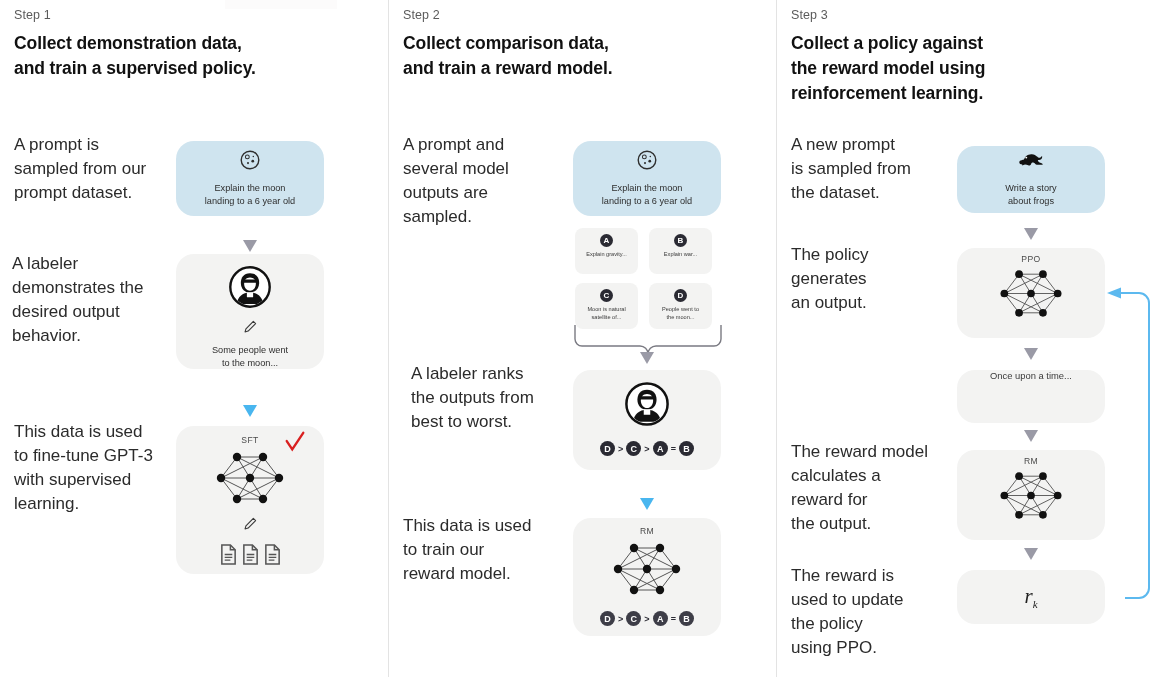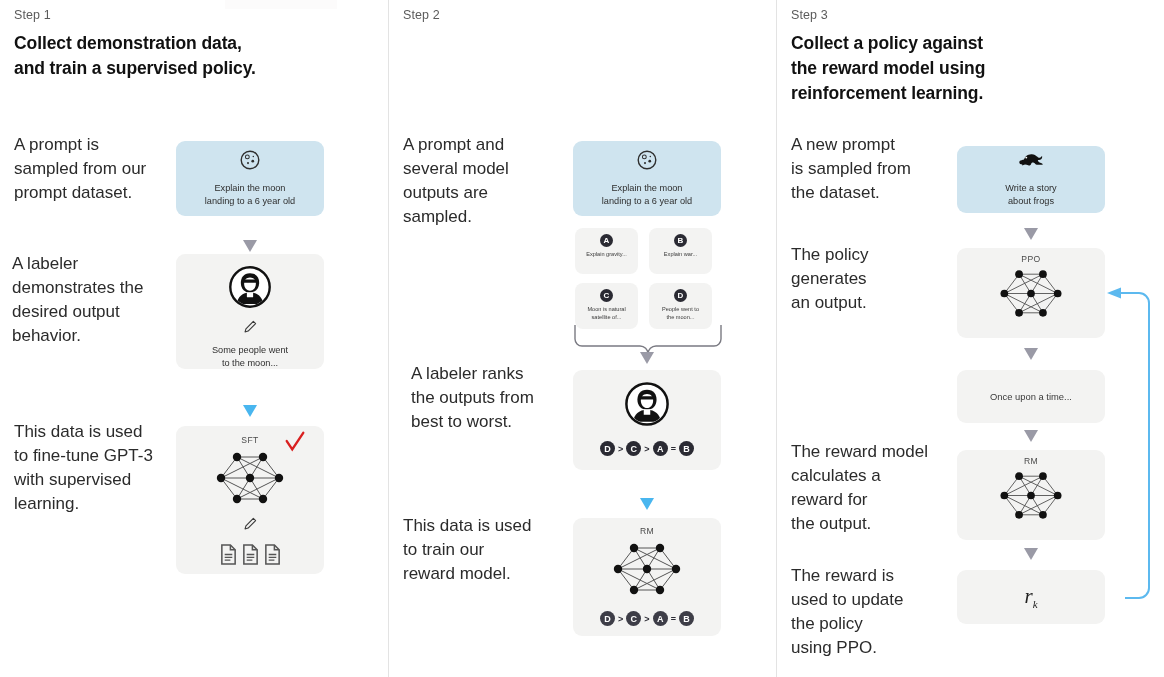--- a/index.html
+++ b/index.html
@@ -13,21 +13,21 @@
   }
   .board{position:relative;width:1164px;height:499px;display:flex;}
   .col{position:relative;flex:0 0 388px;width:388px;height:677px;box-sizing:border-box;padding:8px 18px 0 14px;}
   .col + .col{border-left:1px solid #e3e3e3;}
 
   .step-kicker{font-size:12.5px;color:#5b5b5b;letter-spacing:.1px;margin:0 0 9px 0;}
   .step-title{font-size:17.5px;font-weight:bold;line-height:1.42;color:#111;margin:0;letter-spacing:-.1px;}
   .caption{font-size:17px;line-height:1.42;color:#2b2b2b;position:absolute;}
 
   
-  .card{position:absolute;border-radius:9px;box-sizing:border-box;}
+  .card{position:absolute;border-radius:18px;box-sizing:border-box;}
   .card.prompt{background:#cfe4ef;}
   .card.gray{background:#f3f3f2;}
 
   .card-txt{font-size:9.2px;line-height:1.45;color:#2e2e2e;text-align:center;}
   .card-label{font-size:8.6px;color:#4a4a4a;text-align:left;letter-spacing:.4px;}
   .card-body{font-size:9.4px;color:#3a3a3a;text-align:center;}
 
   
   .arrow{position:absolute;width:0;height:0;border-left:7px solid transparent;border-right:7px solid transparent;}
   .arrow.gray{border-top:12px solid #9a9aa6;}
@@ -173,20 +173,24 @@
               <path d="M12 2v5h5" fill="none" stroke="#555" stroke-width="1.6"></path>
               <path d="M6 12h8M6 15h8M6 18h6" stroke="#555" stroke-width="1.4"></path>
             </svg>
         </span>
       </div>
     </div>
   </div>
 
   <div class="col">
     <div class="step-kicker">Step 2</div>
+    <div class="step-title">
+      <span>Collect comparison data,</span><br>
+      <span>and train a reward model.</span>
+    </div>
 
     <div class="caption" style="left:14px;top:133px;white-space:pre-line;">A prompt and
 several model
 outputs are
 sampled.</div>
     <div class="caption" style="left:22px;top:362px;white-space:pre-line;">A labeler ranks
 the outputs from
 best to worst.</div>
     <div class="caption" style="left:14px;top:514px;white-space:pre-line;">This data is used
 to train our
@@ -363,21 +367,21 @@
               <circle cx="24" cy="52" r="4.2"></circle>
                 <circle cx="50" cy="52" r="4.2"></circle>
             </g>
           </svg>
         </span>
       </div>
     </div>
 
     <div class="arrow gray" style="left:247px;top:348px;"></div>
 
-    <div class="card gray" style="left:180px;top:370px;width:148px;height:53px;display:flex;align-items:center;justify-content:center;">
+    <div class="card gray" style="left:180px;top:370px;width:148px;height:53px;display:flex;justify-content:center;">
       <div class="card-body">Once upon a time...</div>
     </div>
 
     <div class="arrow gray" style="left:247px;top:430px;"></div>
 
     <div class="card gray" style="left:180px;top:450px;width:148px;height:90px;">
       <div style="display:flex;flex-direction:column;align-items:center;padding-top:6px;">
         <div class="card-label">RM</div>
         <span style="margin-top:1px;">
           <svg width="68" height="57" viewBox="0 0 74 62">

